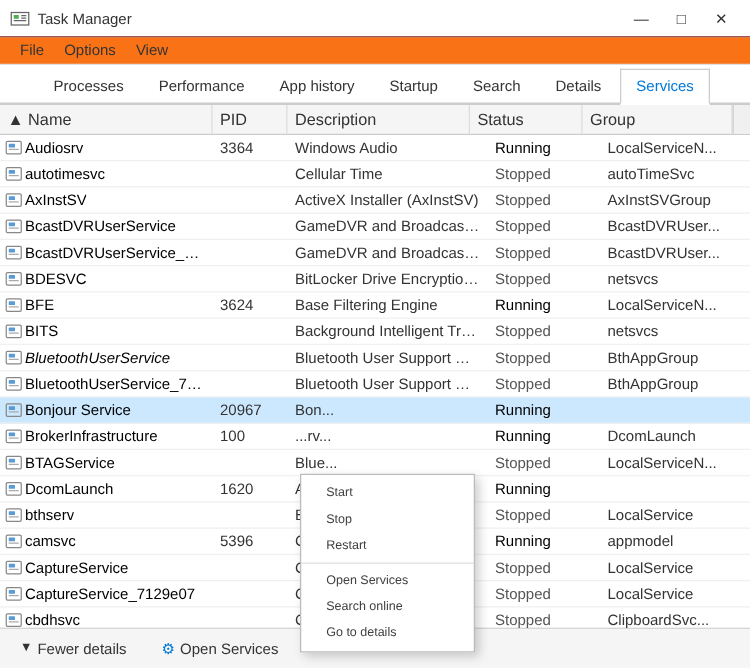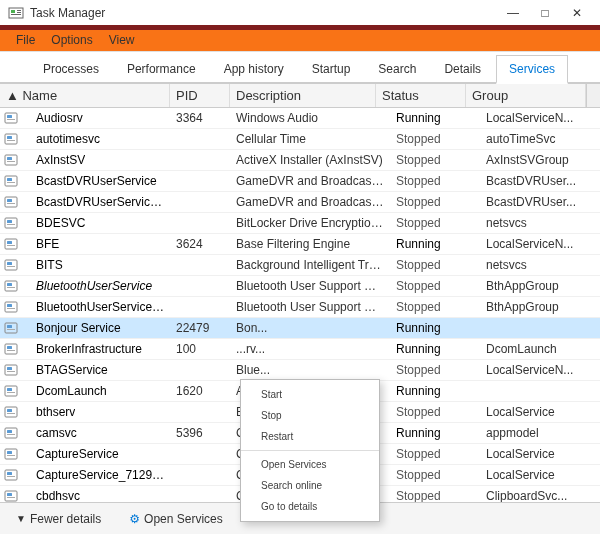--- a/index.html
+++ b/index.html
@@ -10,21 +10,21 @@
       width: 600px;
       height: 534px;
       overflow: hidden;
     }
     .title-bar {
       background: #fff;
       display: flex;
       align-items: center;
       justify-content: space-between;
       padding: 6px 8px;
-      border-bottom: 5px solid #7f1d1d;
+      border-bottom: 1px solid #7f1d1d;
       height: 30px;
     }
     .title-bar-left {
       display: flex;
       align-items: center;
       gap: 6px;
     }
     .title-bar-icon {
       width: 16px;
       height: 16px;
@@ -131,21 +131,21 @@
       color: #333;
       white-space: nowrap;
       overflow: hidden;
       text-overflow: ellipsis;
     }
     .status-running { color: #000; }
     .status-stopped { color: #555; }
     .name-cell {
       display: flex;
       align-items: flex-start;
-      gap: 18px;
+      gap: 2px;
       padding: 3px 4px;
       font-size: 12px;
       overflow: hidden;
       text-overflow: ellipsis;
       white-space: nowrap;
     }
     .bottom-bar {
       height: 32px;
       background: #f5f5f5;
       border-top: 1px solid #ccc;
@@ -388,21 +388,21 @@
   </div>
         <div class="table-row selected">
     <div class="name-cell">
       <svg width="14" height="14" viewBox="0 0 14 14" style="flex-shrink:0;">
         <rect x="1" y="2" width="12" height="10" rx="1" fill="none" stroke="#888" stroke-width="1"></rect>
         <rect x="3" y="4" width="5" height="3" fill="#5b9bd5" rx="0.5"></rect>
         <rect x="3" y="8" width="8" height="1" fill="#aaa"></rect>
       </svg>
       <span style="overflow:hidden;text-overflow:ellipsis;white-space:nowrap;">Bonjour Service</span>
     </div>
-    <div class="table-cell">22479</div>
+    <div class="table-cell">20967</div>
     <div class="table-cell">Bon...</div>
     <div class="table-cell status-running">Running</div>
     <div class="table-cell"></div>
   </div>
         <div class="table-row">
     <div class="name-cell">
       <svg width="14" height="14" viewBox="0 0 14 14" style="flex-shrink:0;">
         <rect x="1" y="2" width="12" height="10" rx="1" fill="none" stroke="#888" stroke-width="1"></rect>
         <rect x="3" y="4" width="5" height="3" fill="#5b9bd5" rx="0.5"></rect>
         <rect x="3" y="8" width="8" height="1" fill="#aaa"></rect>

